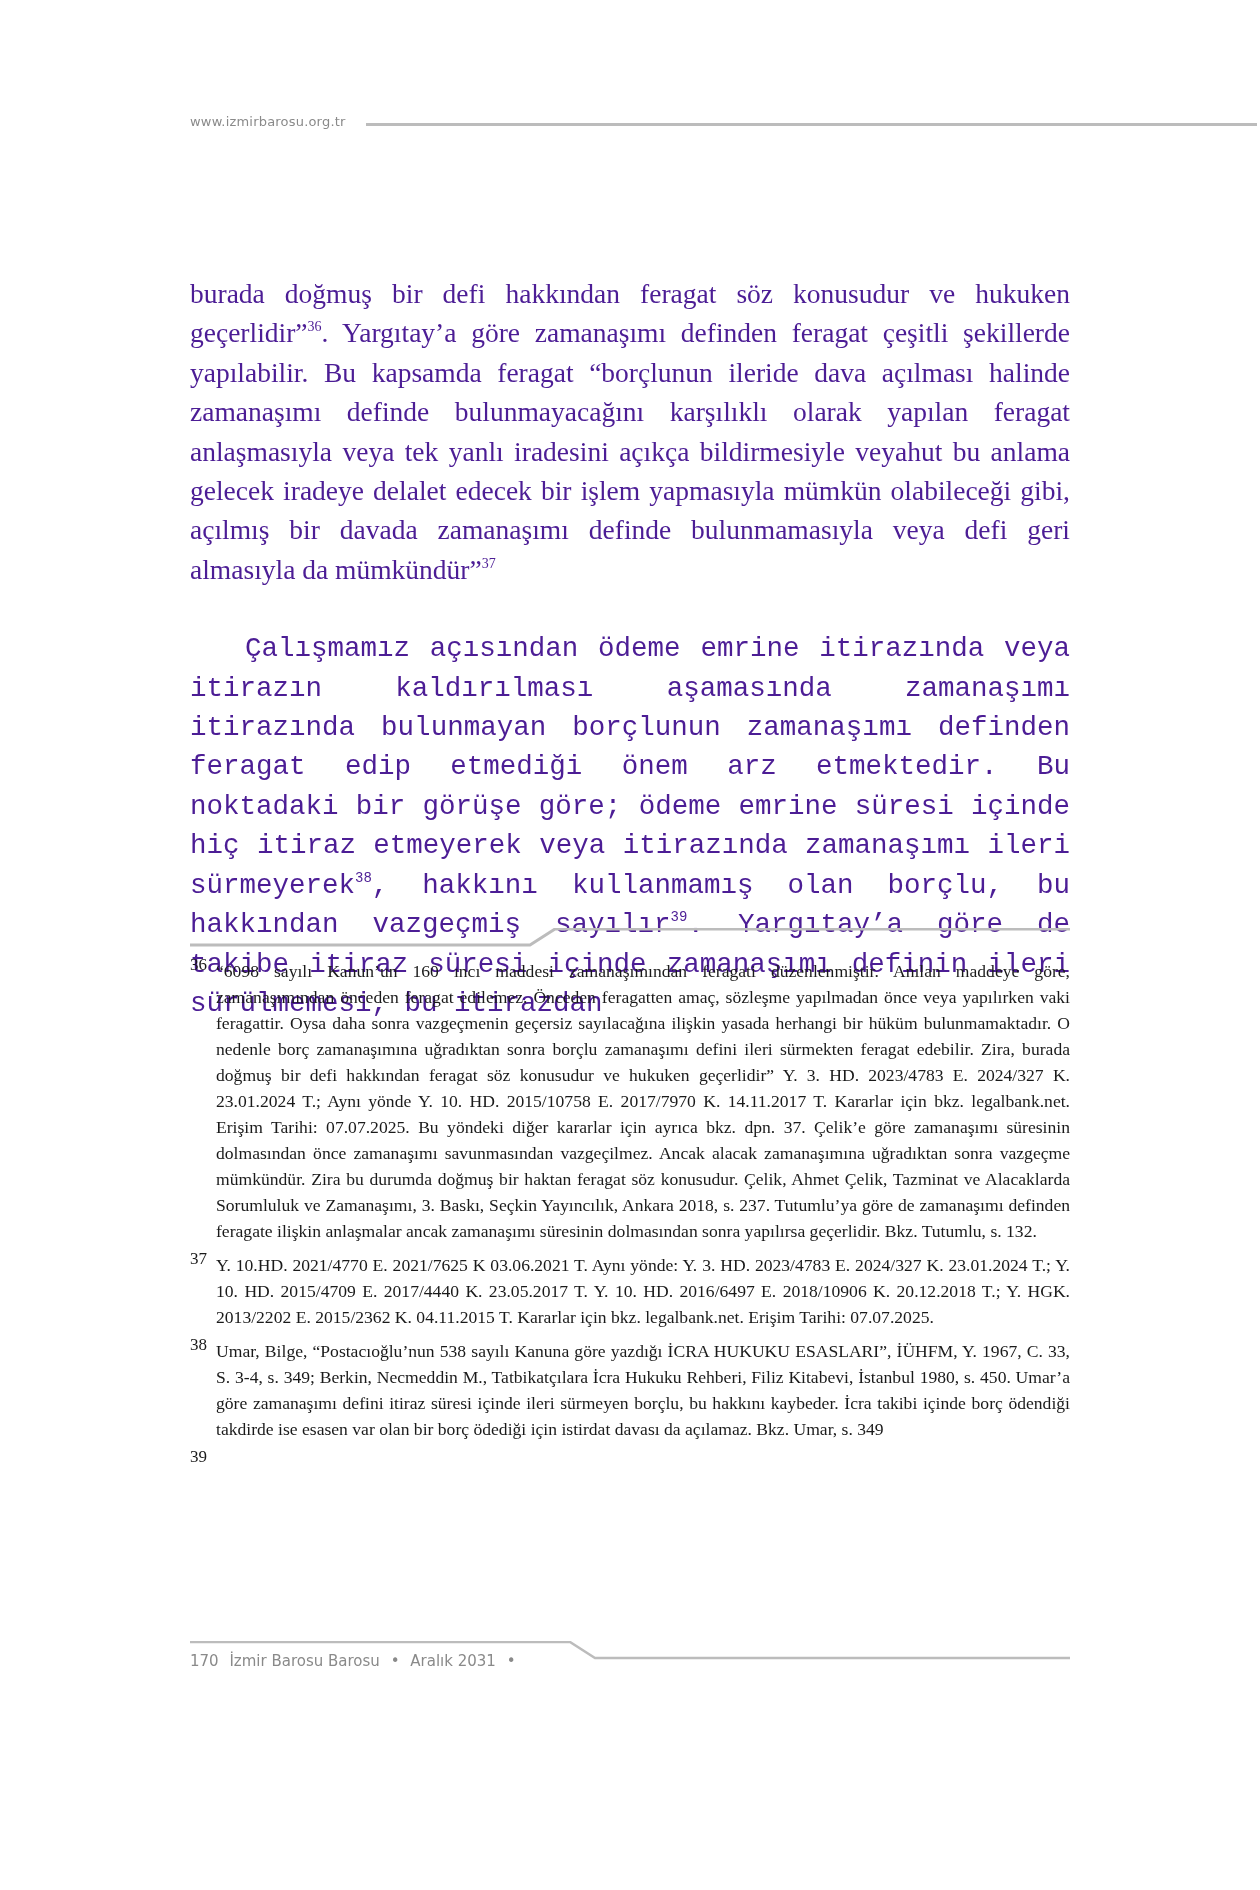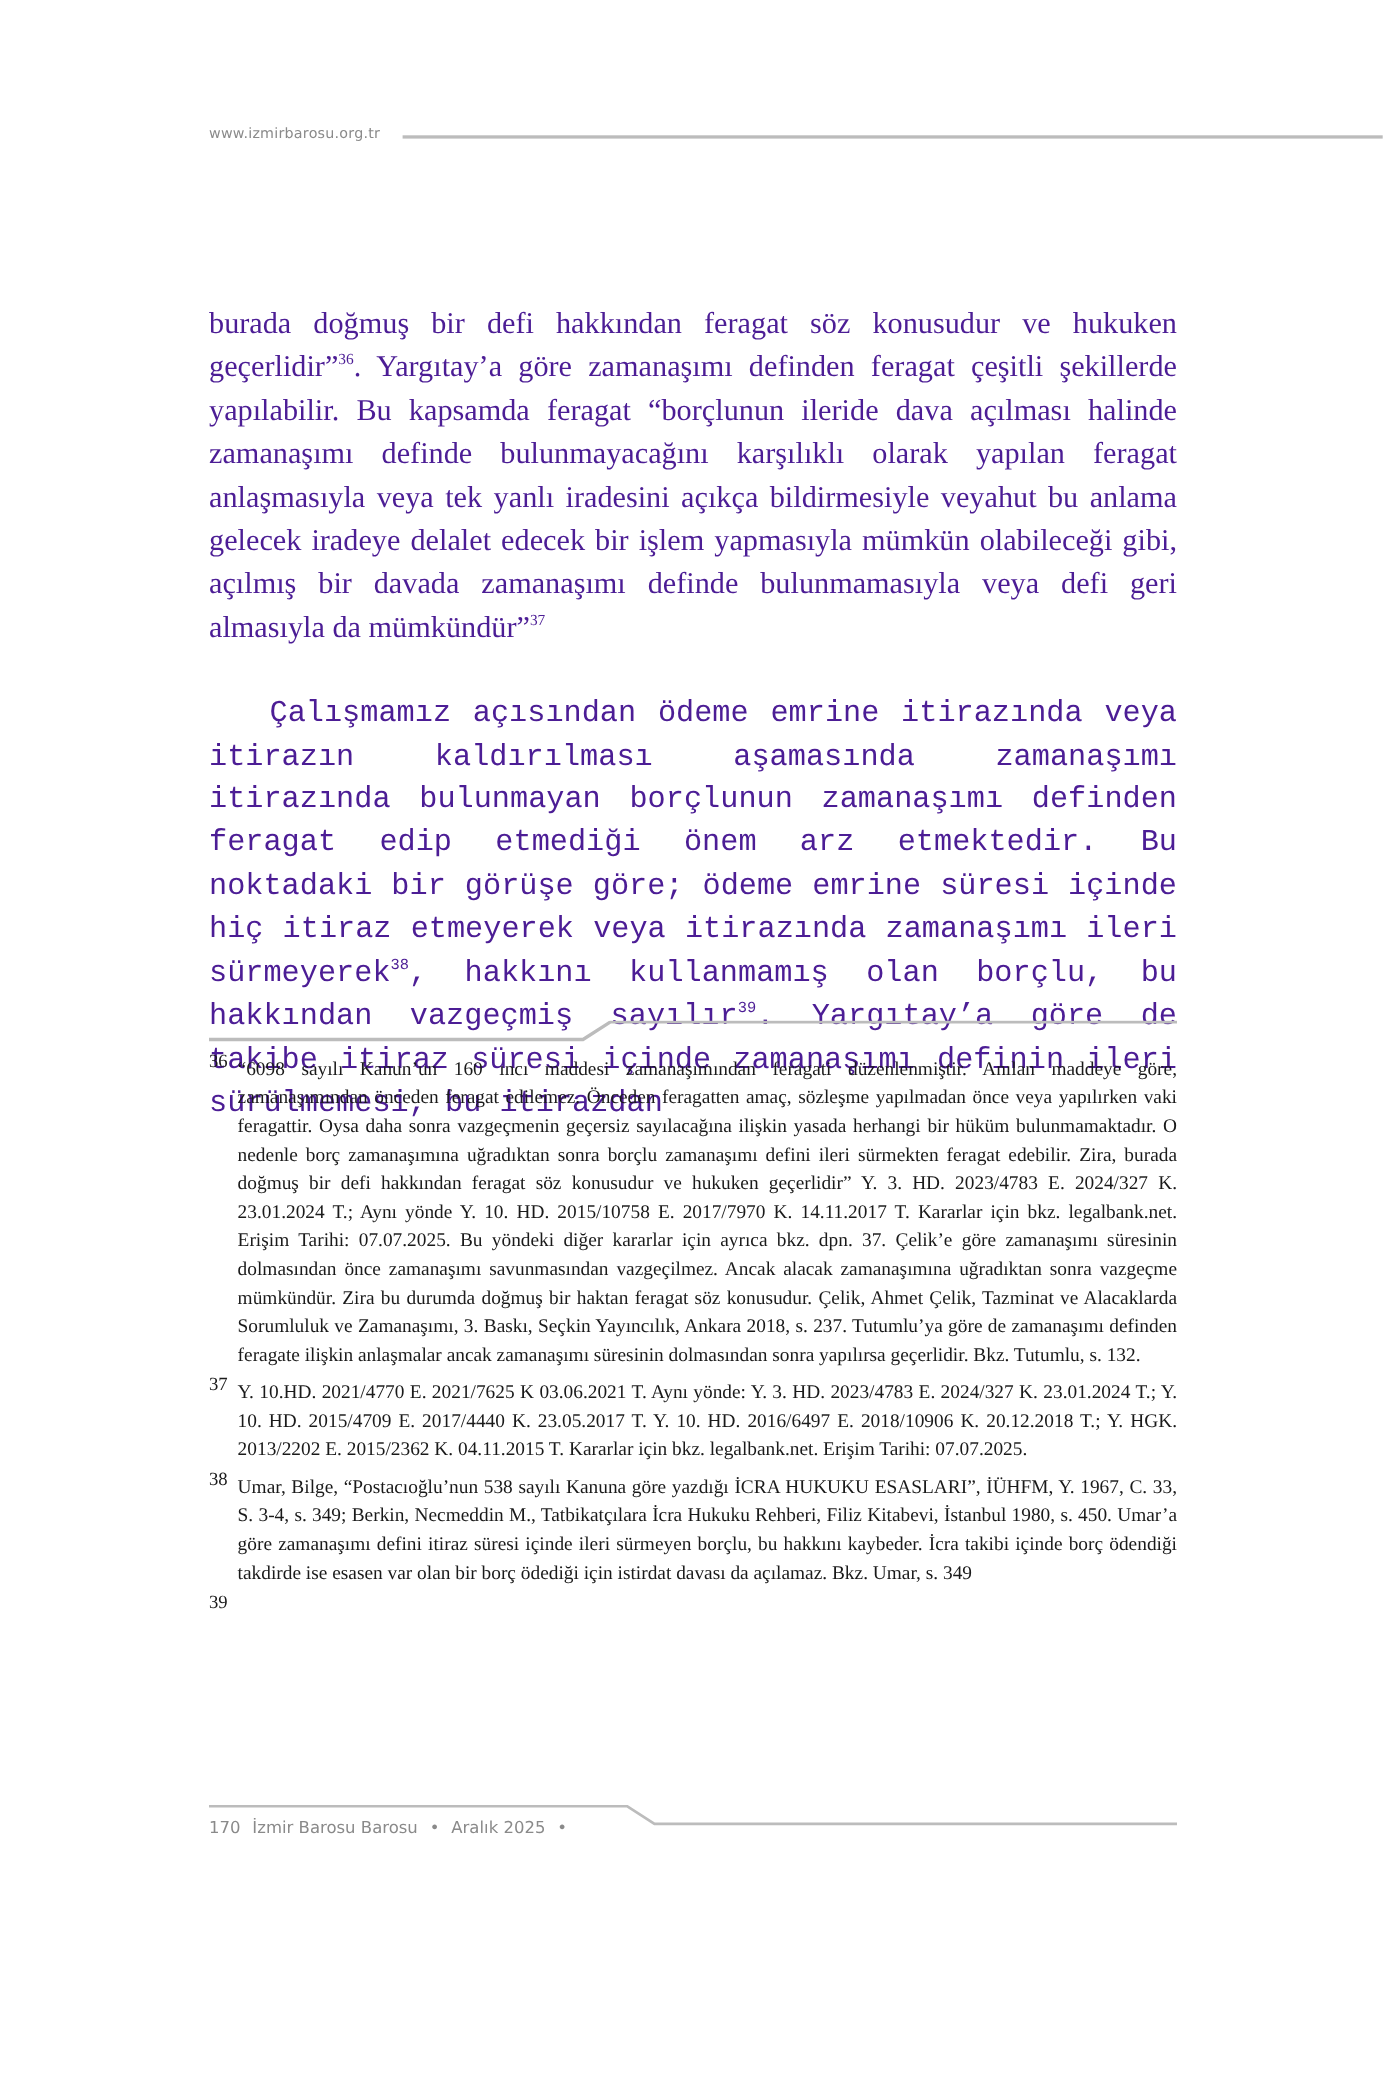--- a/index.html
+++ b/index.html
@@ -64,18 +64,18 @@
   </div>
 
   <div class="footer">
     <svg class="footer-rule" viewBox="0 0 880 30" width="880" height="30">
       <polyline points="0,1 380,1 405,17 880,17" fill="none" stroke="#bcbcbc" stroke-width="2.5"></polyline>
     </svg>
     <div class="footer-text">
       <span>170</span>
       <span>İzmir Barosu Barosu</span>
       <span>•</span>
-      <span>Aralık 2025</span>
+      <span>Aralık 2031</span>
       <span>•</span>
     </div>
   </div>
 
 </div>
 
 </body></html>

